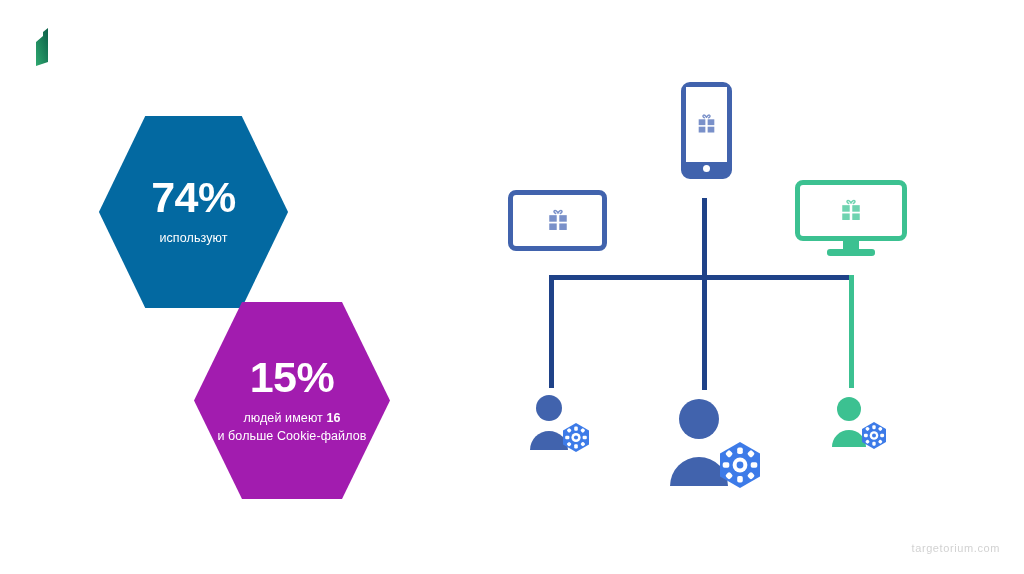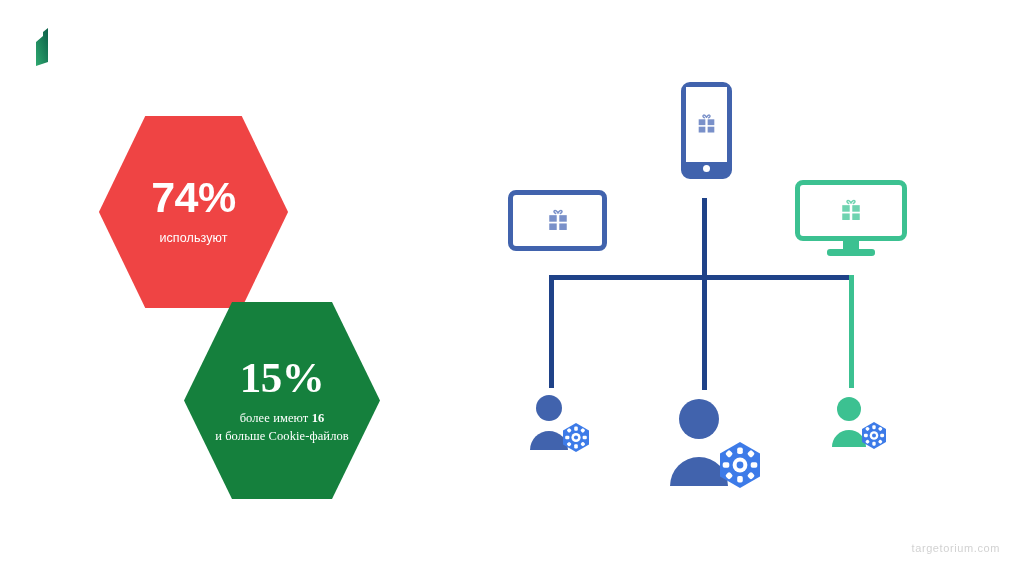--- a/index.html
+++ b/index.html
@@ -16,28 +16,27 @@
   
   .hex{
     position:absolute;
     display:flex;flex-direction:column;
     align-items:center;justify-content:center;
     text-align:center;color:#ffffff;
     clip-path:polygon(25% 2%,75% 2%,99% 50%,75% 98%,25% 98%,1% 50%);
   }
   .hex-blue{
     left:97px;top:112px;width:193px;height:200px;
-    background:#ef4444;
+    background:#0369a1;
     border-radius:26px;
   }
   .hex-green{
-    left:182px;top:298px;width:200px;height:205px;
-    background:#15803d;
+    left:192px;top:298px;width:200px;height:205px;
+    background:#a21caf;
     border-radius:26px;
-    font-family:Liberation Serif, serif;
   }
   .hex-pct{
     font-size:43px;font-weight:bold;letter-spacing:-0.5px;
     line-height:1;margin-bottom:11px;
   }
   .hex-sub{
     font-size:12.5px;line-height:1.42;font-weight:normal;
     letter-spacing:.1px;
   }
   .hex-sub b{font-weight:bold;}
@@ -118,21 +117,21 @@
   <div class="hex hex-blue">
     <div class="hex-pct">74%</div>
     <div class="hex-sub">
       <div>используют</div>
     </div>
   </div>
 
   <div class="hex hex-green">
     <div class="hex-pct">15%</div>
     <div class="hex-sub">
-      <div><span>более имеют </span><b>16</b></div>
+      <div><span>людей имеют </span><b>16</b></div>
       <div>и больше Cookie-файлов</div>
     </div>
   </div>
 
   <div class="line v-center"></div>
   <div class="line h-bus"></div>
   <div class="line v-left"></div>
   <div class="line line-green v-right"></div>
 
   <div class="device tablet">

